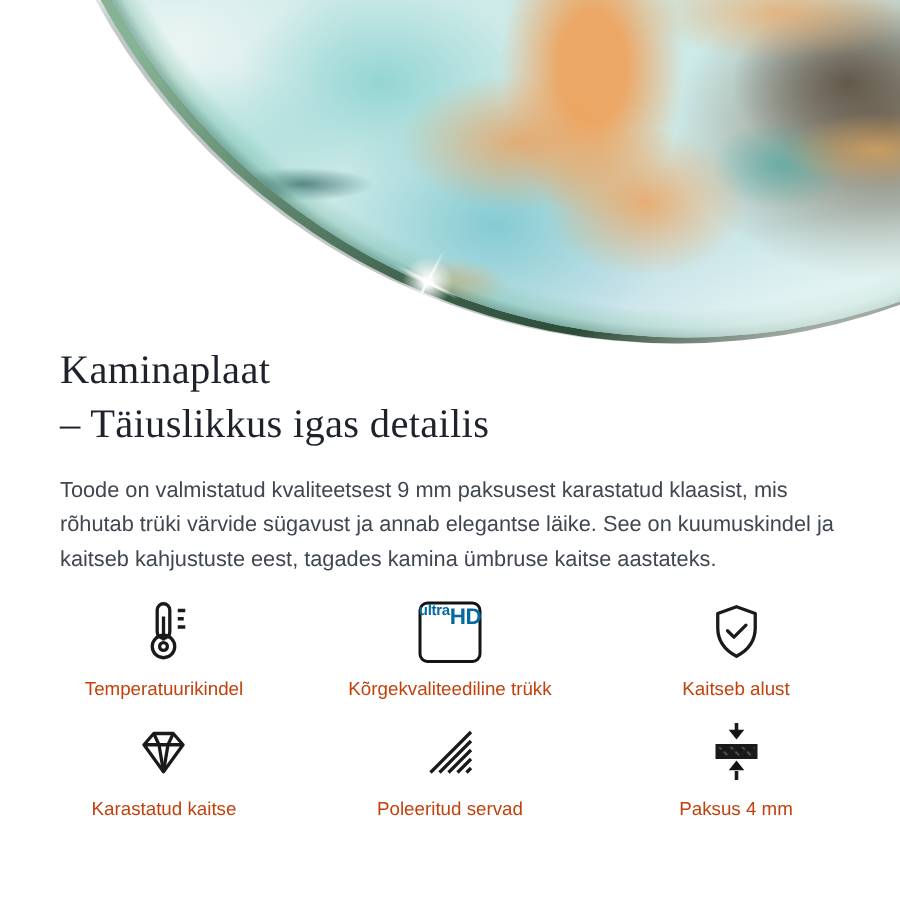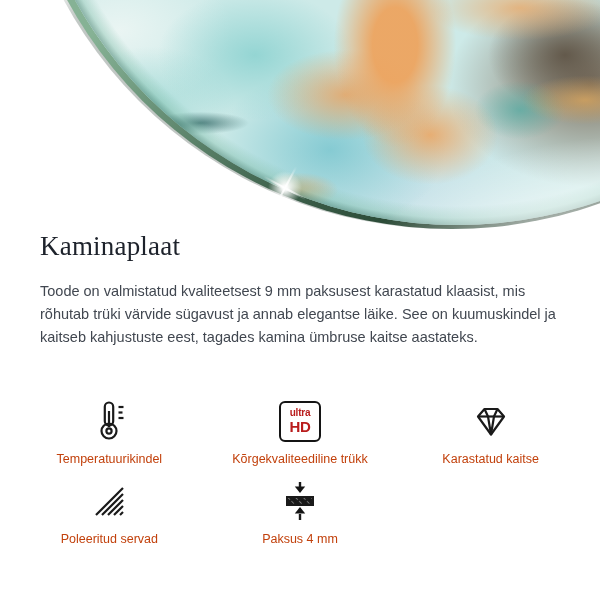--- a/index.html
+++ b/index.html
@@ -53,42 +53,43 @@
   .desc{margin:16px 0 0;font-size:14.5px;line-height:23px;color:#414750;max-width:528px;}
 
   
   .features{position:absolute;left:0;top:398px;width:600px;box-sizing:border-box;padding:0 14px;
     display:grid;grid-template-columns:repeat(3,1fr);row-gap:12px;}
   .feature{display:flex;flex-direction:column;align-items:center;}
   .ficon{height:46px;display:flex;align-items:center;justify-content:center;}
   .flabel{margin-top:8px;font-size:12.5px;color:#c2410c;}
   .ficon svg{stroke:#1a1a1a;fill:none;stroke-width:2.2;}
   .uhd-box{width:38px;height:37px;border:2.5px solid #141414;border-radius:6px;
-    display:flex;flex-direction:column;align-items:center;justify-content:center;
-    color:#b91c1c;line-height:1;}
+    display:flex;justify-content:center;
+    color:#0369a1;line-height:1;}
   .uhd-top{font-size:10px;font-weight:700;letter-spacing:-.2px;}
   .uhd-bottom{font-size:15px;font-weight:700;margin-top:1px;letter-spacing:-.4px;}
 </style>
 </head>
 <body>
 
 <div class="page">
 
   <div class="hero">
     <div class="disc-shadow"></div>
     <div class="disc-rim"></div>
     <div class="disc-face"></div>
     <div class="edge-tint"></div>
     <div class="disc-fade"></div>
     <div class="sparkle"></div>
   </div>
 
   <div class="content">
     <h1>
       <span>Kaminaplaat</span>
+      <span>– Täiuslikkus igas detailis</span>
     </h1>
     <p class="desc">Toode on valmistatud kvaliteetsest 9 mm paksusest karastatud klaasist, mis rõhutab trüki värvide sügavust ja annab elegantse läike. See on kuumuskindel ja kaitseb kahjustuste eest, tagades kamina ümbruse kaitse aastateks.</p>
   </div>
 
   <div class="features">
 
     <div class="feature">
       <div class="ficon">
         <svg width="40" height="44" viewBox="0 0 40 44">
           <rect x="15.8" y="3.5" width="8.4" height="23" rx="4.2"></rect>
@@ -106,20 +107,29 @@
     <div class="feature">
       <div class="ficon">
         <div class="uhd-box">
           <span class="uhd-top">ultra</span>
           <span class="uhd-bottom">HD</span>
         </div>
       </div>
       <div class="flabel">Kõrgekvaliteediline trükk</div>
     </div>
 
+    <div class="feature">
+      <div class="ficon">
+        <svg width="40" height="40" viewBox="0 0 40 40" stroke-linejoin="round">
+          <path d="M20 3.5 L32.5 8 V17.5 C32.5 26.5 27.3 32.7 20 36.5 C12.7 32.7 7.5 26.5 7.5 17.5 V8 Z"></path>
+          <path d="M14 19.5 L18.3 23.8 L26.3 15.8" stroke-linecap="round"></path>
+        </svg>
+      </div>
+      <div class="flabel">Kaitseb alust</div>
+    </div>
 
     <div class="feature">
       <div class="ficon">
         <svg width="40" height="40" viewBox="0 0 40 40" stroke-width="2" stroke-linejoin="round">
           <path d="M13.5 8 L26.5 8 L33 15.5 L20 33.5 L7 15.5 Z"></path>
           <line x1="7" y1="15.5" x2="33" y2="15.5"></line>
           <line x1="13.5" y1="8" x2="17" y2="15.5"></line>
           <line x1="26.5" y1="8" x2="23" y2="15.5"></line>
           <line x1="17" y1="15.5" x2="20" y2="33.5"></line>
           <line x1="23" y1="15.5" x2="20" y2="33.5"></line>

